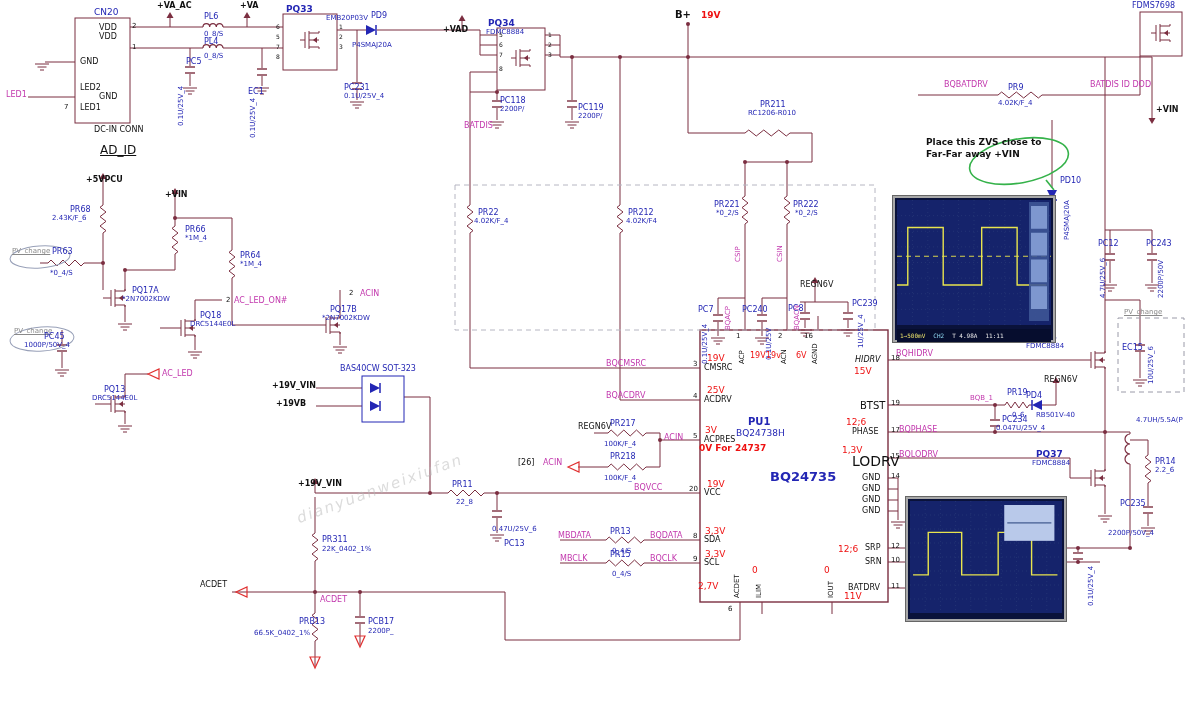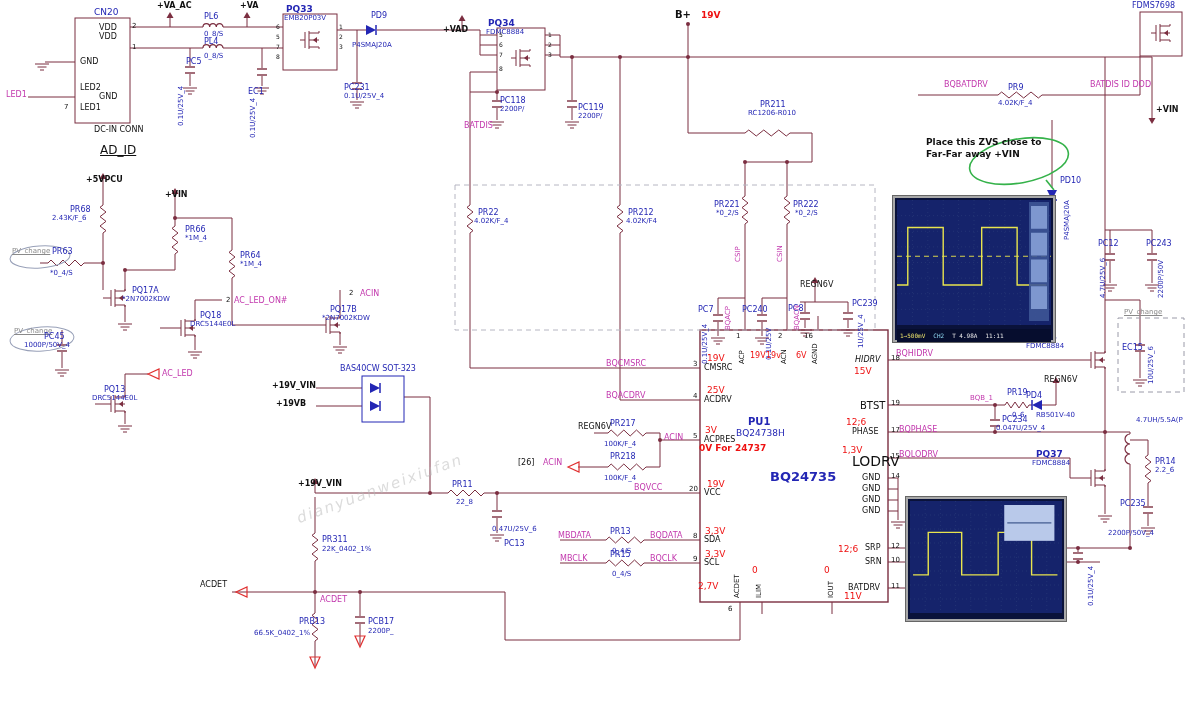--- a/index.html
+++ b/index.html
@@ -473,21 +473,21 @@
     <div class="lb c-blk" style="left: 100px; top: 144px; font-size: 12px; font-weight: normal; text-decoration: underline;">AD_ID</div>
     <div class="lb c-blk" style="left: 157px; top: 2px; font-size: 8px; font-weight: bold;">+VA_AC</div>
     <div class="lb c-blk" style="left: 240px; top: 2px; font-size: 8px; font-weight: bold;">+VA</div>
     <div class="lb c-comp" style="left: 204px; top: 13px; font-size: 8px;">PL6</div>
     <div class="lb c-comp" style="left: 204px; top: 31px; font-size: 7px;">0_8/S</div>
     <div class="lb c-comp" style="left: 204px; top: 38px; font-size: 8px;">PL4</div>
     <div class="lb c-comp" style="left: 204px; top: 53px; font-size: 7px;">0_8/S</div>
     <div class="lb c-comp" style="left: 186px; top: 58px; font-size: 8px;">PC5</div>
     <div class="lb c-comp" style="left: 178px; top: 126px; font-size: 7px; transform: rotate(-90deg);">0.1U/25V_4</div>
     <div class="lb c-comp" style="left: 286px; top: 5px; font-size: 9px; font-weight: bold;">PQ33</div>
-    <div class="lb c-comp" style="left: 284px; top: 15px; font-size: 7px;">EMB20P03V</div>
+    <div class="lb c-comp" style="left: 284px; top: 15px; font-size: 7px; padding-left: 42px;">EMB20P03V</div>
     <div class="lb c-blk" style="left: 276px; top: 24px; font-size: 6px;">6</div>
     <div class="lb c-blk" style="left: 276px; top: 34px; font-size: 6px;">5</div>
     <div class="lb c-blk" style="left: 276px; top: 44px; font-size: 6px;">7</div>
     <div class="lb c-blk" style="left: 276px; top: 54px; font-size: 6px;">8</div>
     <div class="lb c-blk" style="left: 339px; top: 24px; font-size: 6px;">1</div>
     <div class="lb c-blk" style="left: 339px; top: 34px; font-size: 6px;">2</div>
     <div class="lb c-blk" style="left: 339px; top: 44px; font-size: 6px;">3</div>
     <div class="lb c-comp" style="left: 371px; top: 12px; font-size: 8px;">PD9</div>
     <div class="lb c-comp" style="left: 352px; top: 42px; font-size: 7px;">P4SMAJ20A</div>
     <div class="lb c-blk" style="left: 443px; top: 26px; font-size: 8px; font-weight: bold;">+VAD</div>

